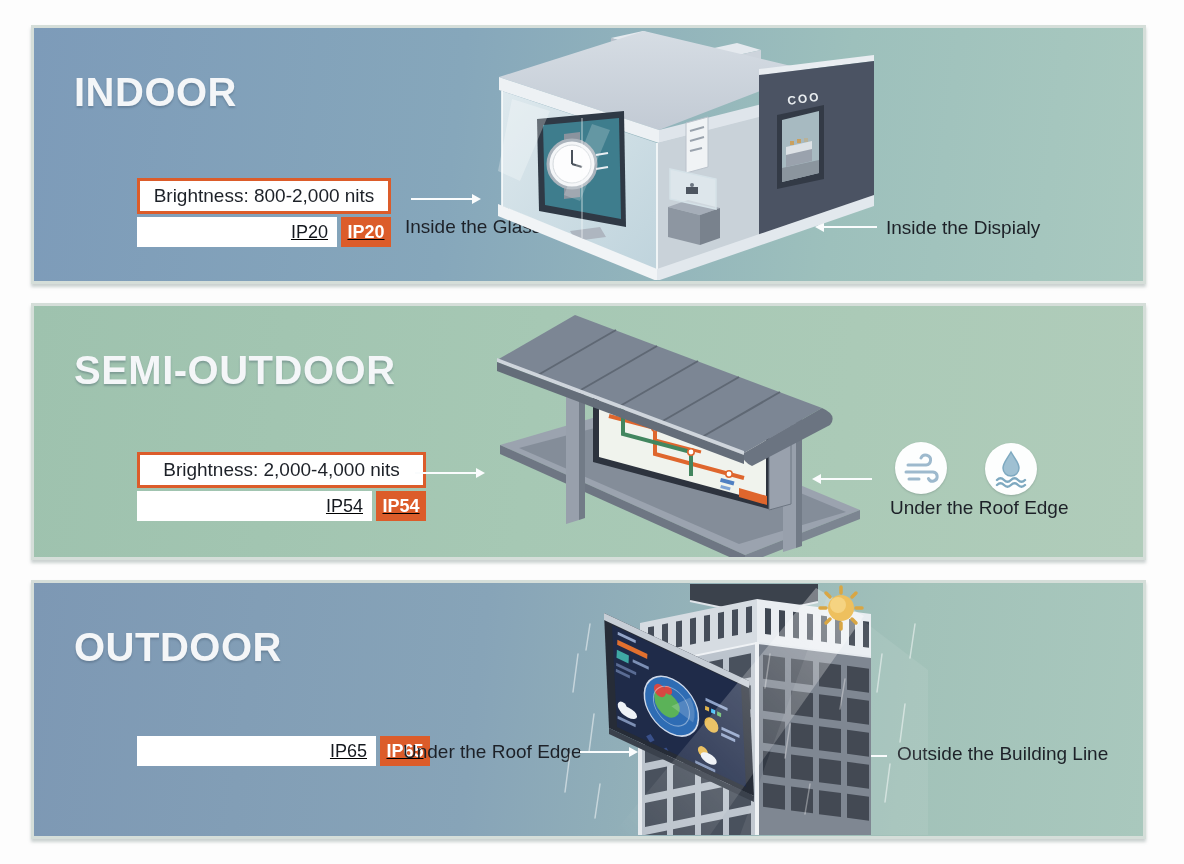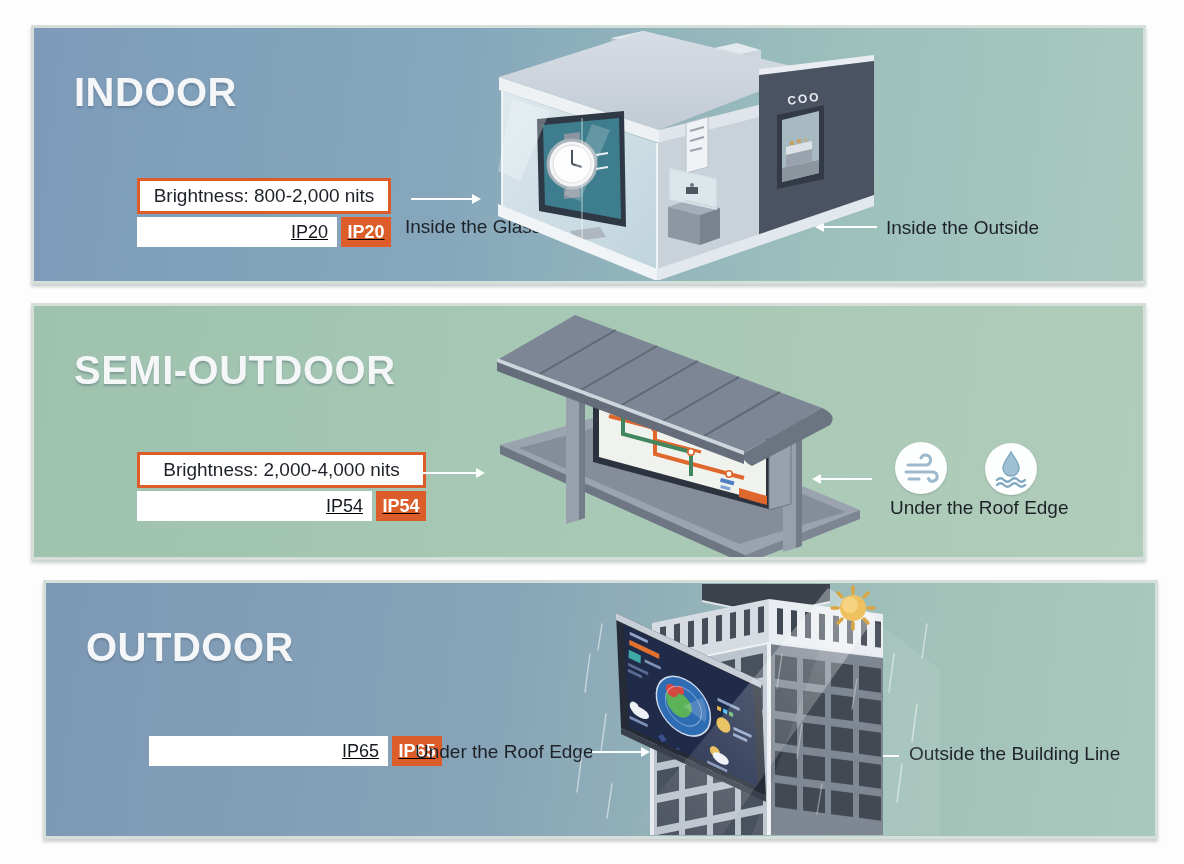--- a/index.html
+++ b/index.html
@@ -2,21 +2,21 @@
 <html><head>
 <meta charset="utf-8">
 <style>
   html,body{margin:0;padding:0;background:#fdfdfd;}
   #canvas{position:relative;width:1184px;height:864px;background:#fdfdfd;overflow:hidden;
           font-family:"Liberation Sans", sans-serif;}
   .panel{position:absolute;left:31px;width:1115px;border:3px solid #d5ded9;box-sizing:border-box;
          box-shadow:0 3px 3px rgba(110,130,125,.35);overflow:hidden;}
   #panel-indoor{top:25px;height:259px;background:linear-gradient(97deg,#7d9bb9 0%,#86a7bb 38%,#9dc0bc 72%,#a9c9bf 100%);}
   #panel-semi{top:303px;height:257px;background:linear-gradient(97deg,#9ec2ae 0%,#a6c8b4 45%,#b0ccba 100%);}
-  #panel-outdoor{top:580px;height:259px;background:linear-gradient(97deg,#7d98b4 0%,#87a4b8 40%,#a2c2b9 78%,#a9c8bd 100%);margin-left:12px;}
+  #panel-outdoor{top:580px;height:259px;background:linear-gradient(97deg,#7d98b4 0%,#87a4b8 40%,#a2c2b9 78%,#a9c8bd 100%);}
   .panel-title{position:absolute;left:40px;top:42px;font-size:40px;font-weight:bold;color:#f4f6f8;
                letter-spacing:.5px;text-shadow:0 2px 2px rgba(50,70,90,.3);white-space:nowrap;}
   .spec{position:absolute;}
   .brightness-box{box-sizing:border-box;width:100%;height:36px;background:#fff;border:3px solid #dc5c2a;
                   font-size:19px;color:#1d2128;text-align:center;line-height:30px;white-space:nowrap;}
   .ip-row{display:flex;gap:4px;margin-top:3px;text-decoration:underline;}
   .ip-field{flex:1;height:30px;background:#fff;font-size:18px;color:#15191f;text-align:right;
             padding-right:9px;line-height:30px;}
   .ip-badge{width:50px;height:30px;background:#dc5c2a;color:#fff;font-weight:bold;font-size:18px;
             text-align:center;line-height:30px;}
@@ -44,21 +44,21 @@
       <div class="ip-row">
         <div class="ip-field">IP20</div>
         <div class="ip-badge">IP20</div>
       </div>
     </div>
 
     <div class="arrow right" style="left:377px;top:170px;width:62px;"></div>
     <div class="caption" style="left:371px;top:188px;">Inside the Glass</div>
 
     <div class="arrow left" style="left:789px;top:198px;width:54px;"></div>
-    <div class="caption" style="left:852px;top:189px;">Inside the Outside</div>
+    <div class="caption" style="left:852px;top:189px;">Inside the Dispialy</div>
 
     <svg class="illus" style="left:438px;top:1px;" width="410" height="251" viewBox="0 0 410 251">
       <defs>
         <linearGradient id="roofG" x1="0" y1="0" x2="0" y2="1">
           <stop offset="0" stop-color="#d6dde4"></stop>
             <stop offset="1" stop-color="#c2cad4"></stop>
         </linearGradient>
         <linearGradient id="glassG" x1="0" y1="0" x2="1" y2="1">
           <stop offset="0" stop-color="#e2ecf0" stop-opacity="0.95"></stop>
           <stop offset="1" stop-color="#c4d7e0" stop-opacity="0.9"></stop>

